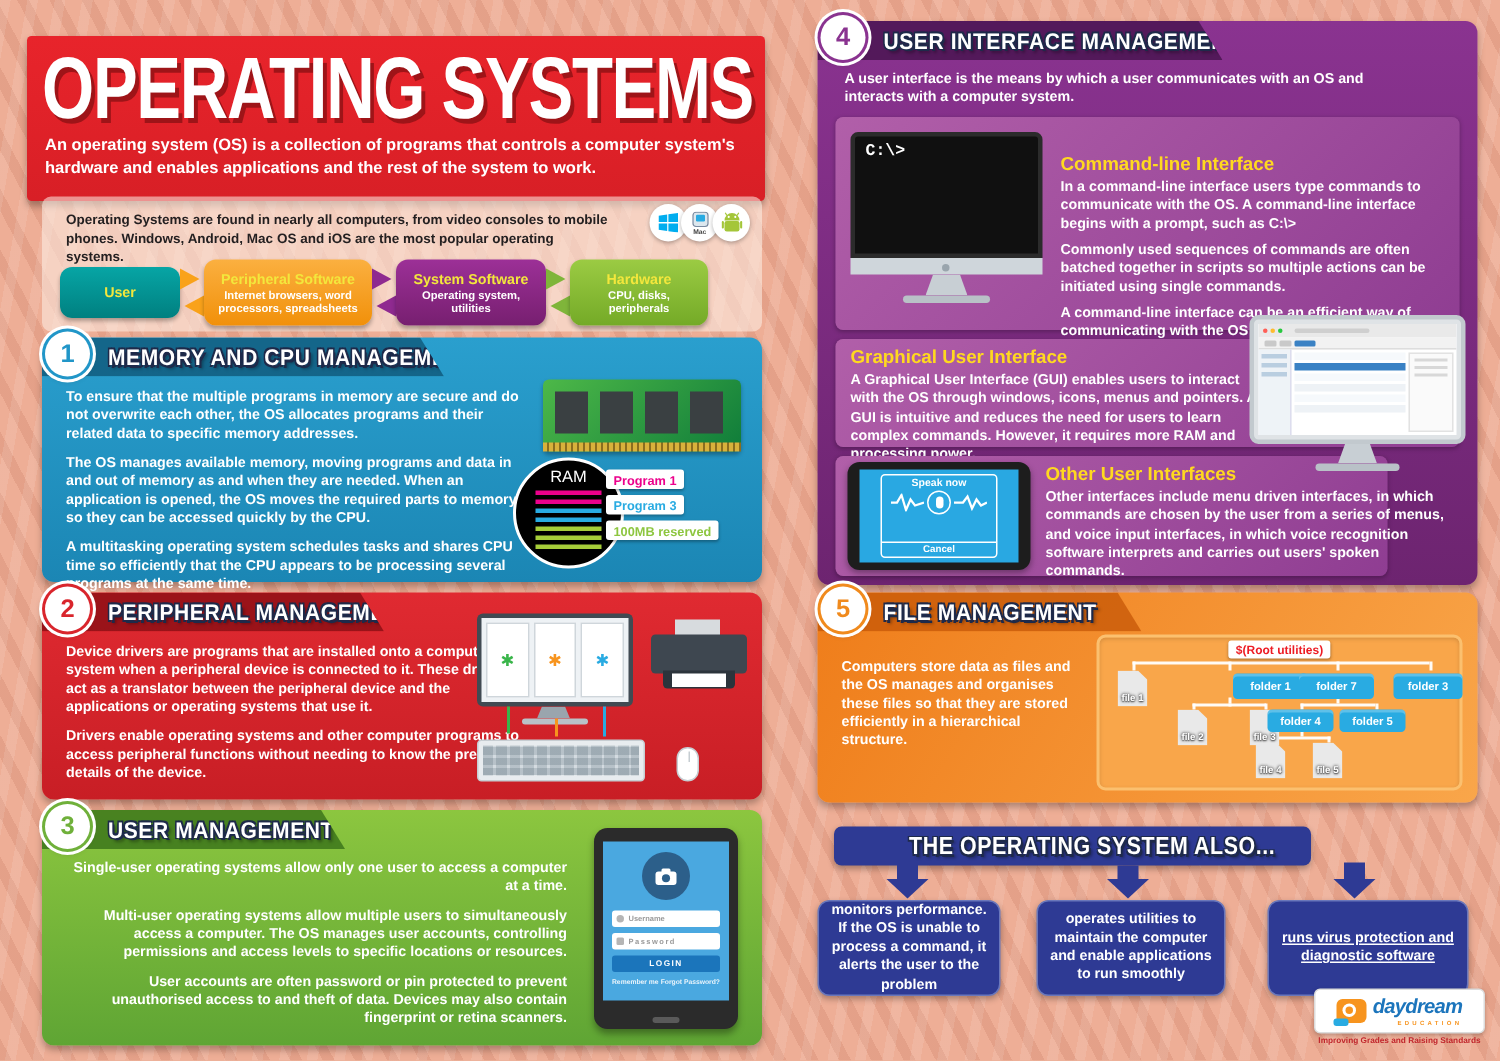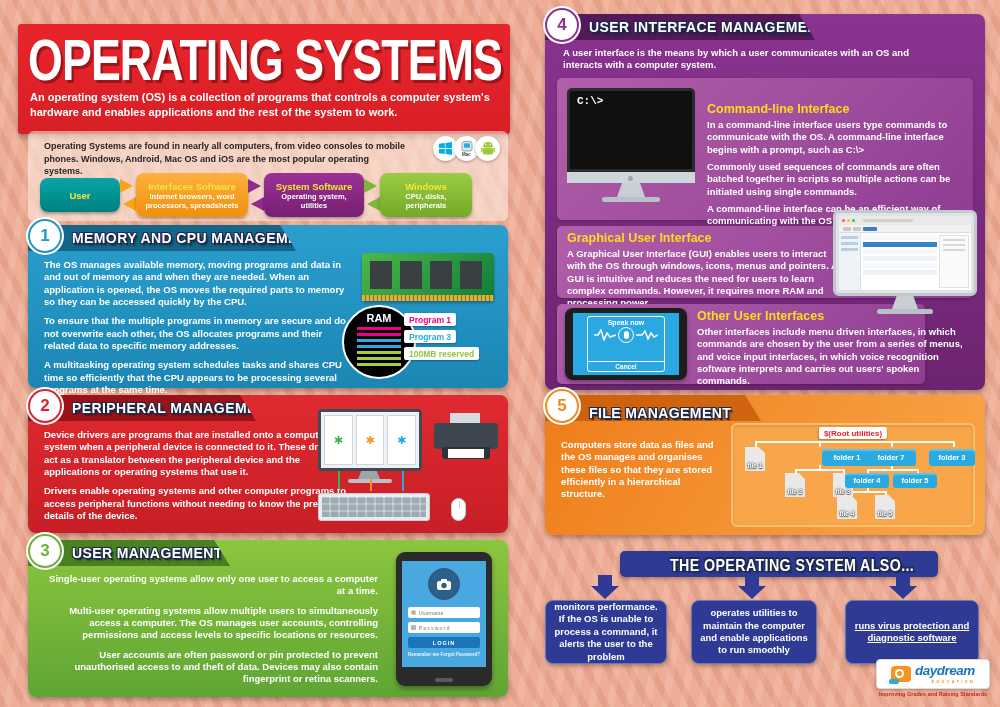--- a/index.html
+++ b/index.html
@@ -98,63 +98,63 @@
 
     <div style="position:absolute;left:12px;top:42px;width:456px;display:flex;align-items:center;">
       <div class="fbox" style="width:80px;height:34px;background:linear-gradient(180deg,#07a5a5,#008080);">
         <span class="ft">User</span>
       </div>
       <div class="conn">
         <div class="tri-r" style="border-left-color:#f9a21a;"></div>
         <div class="tri-l" style="border-right-color:#f9a21a;"></div>
       </div>
       <div class="fbox" style="width:112px;height:44px;background:linear-gradient(180deg,#fbb040,#f1900a);">
-        <span class="ft">Interfaces Software</span>
+        <span class="ft">Peripheral Software</span>
         <span class="fs">Internet browsers, word processors, spreadsheets</span>
       </div>
       <div class="conn">
         <div class="tri-r" style="border-left-color:#8f2a90;"></div>
         <div class="tri-l" style="border-right-color:#8f2a90;"></div>
       </div>
       <div class="fbox" style="width:100px;height:44px;background:linear-gradient(180deg,#9c3097,#771f70);">
         <span class="ft">System Software</span>
         <span class="fs">Operating system, utilities</span>
       </div>
       <div class="conn">
         <div class="tri-r" style="border-left-color:#7fb53a;"></div>
         <div class="tri-l" style="border-right-color:#7fb53a;"></div>
       </div>
       <div class="fbox" style="width:92px;height:44px;background:linear-gradient(180deg,#9bcb43,#74aa27);">
-        <span class="ft">Windows</span>
+        <span class="ft">Hardware</span>
         <span class="fs">CPU, disks, peripherals</span>
       </div>
     </div>
   </div>
 
   <div class="sec" style="left:28px;top:225px;width:480px;height:163px;background:linear-gradient(180deg,#2a9fce,#1b86b4);">
     <div class="badge b1">1</div>
     <div class="tab" style="width:268px;background:rgba(12,80,112,.72);">
       <span class="hl">Memory and CPU Management</span>
     </div>
     <div style="position:absolute;left:16px;top:34px;width:302px;">
+      <p class="para">To ensure that the multiple programs in memory are secure and do not overwrite each other, the OS allocates programs and their related data to specific memory addresses.</p>
       <p class="para">The OS manages available memory, moving programs and data in and out of memory as and when they are needed. When an application is opened, the OS moves the required parts to memory so they can be accessed quickly by the CPU.</p>
-      <p class="para">To ensure that the multiple programs in memory are secure and do not overwrite each other, the OS allocates programs and their related data to specific memory addresses.</p>
       <p class="para">A multitasking operating system schedules tasks and shares CPU time so efficiently that the CPU appears to be processing several programs at the same time.</p>
     </div>
 
     <div style="position:absolute;right:8px;top:28px;width:158px;height:128px;">
       <div style="position:absolute;left:20px;top:0;width:132px;height:48px;border-radius:4px;background:linear-gradient(135deg,#4db848,#0f7c3a);box-shadow:0 2px 3px rgba(0,0,0,.3);">
         <div style="position:absolute;left:8px;top:8px;width:22px;height:28px;background:#3a4042;"></div>
         <div style="position:absolute;left:38px;top:8px;width:22px;height:28px;background:#3a4042;"></div>
         <div style="position:absolute;left:68px;top:8px;width:22px;height:28px;background:#3a4042;"></div>
         <div style="position:absolute;left:98px;top:8px;width:22px;height:28px;background:#3a4042;"></div>
         <div style="position:absolute;left:0;bottom:0;width:100%;height:6px;background:repeating-linear-gradient(90deg,#d9b13b 0 3px,#8a6d1f 3px 4px);"></div>
       </div>
       <div style="position:absolute;left:0;top:52px;width:74px;height:74px;border-radius:50%;background:#000;border:2px solid #fff;z-index:2;display:flex;flex-direction:column;align-items:center;padding-top:5px;">
-        <span style="color:#fff;font-weight:700;font-size:11px;text-align:center;">RAM</span>
+        <span style="color:#fff;font-weight:400;font-size:11px;text-align:center;">RAM</span>
         <div style="width:44px;height:3.5px;background:#ec008c;margin-top:2.5px;"></div>
         <div style="width:44px;height:3.5px;background:#ec008c;margin-top:2.5px;"></div>
         <div style="width:44px;height:3.5px;background:#29abe2;margin-top:2.5px;"></div>
         <div style="width:44px;height:3.5px;background:#29abe2;margin-top:2.5px;"></div>
         <div style="width:44px;height:3.5px;background:#a6ce39;margin-top:2.5px;"></div>
         <div style="width:44px;height:3.5px;background:#a6ce39;margin-top:2.5px;"></div>
         <div style="width:44px;height:3.5px;background:#a6ce39;margin-top:2.5px;"></div>
       </div>
       <div style="position:absolute;left:62px;top:60px;z-index:3;">
         <div class="chip" style="color:#ec008c;margin-bottom:4px;">Program 1</div>
@@ -335,21 +335,21 @@
       </div>
       <div style="position:absolute;left:140px;top:5px;width:266px;">
         <div class="yh">Other User Interfaces</div>
         <p class="para" style="margin-bottom:0;">Other interfaces include menu driven interfaces, in which commands are chosen by the user from a series of menus, and voice input interfaces, in which voice recognition software interprets and carries out users' spoken commands.</p>
       </div>
     </div>
   </div>
 
   <div class="sec" style="left:545px;top:395px;width:440px;height:140px;background:linear-gradient(120deg,#ef7d1a,#f9a64a);">
     <div class="badge b5">5</div>
-    <div class="tab" style="width:216px;background:rgba(198,88,8,.78);align-items:flex-end;">
+    <div class="tab" style="width:216px;background:rgba(198,88,8,.78);">
       <span class="hl">File Management</span>
     </div>
     <p class="para" style="position:absolute;left:16px;top:44px;width:160px;">Computers store data as files and the OS manages and organises these files so that they are stored efficiently in a hierarchical structure.</p>
 
     <div style="position:absolute;left:186px;top:28px;width:244px;height:104px;background:#f9a64a;border:2px solid #fbc06f;border-radius:6px;box-shadow:inset 0 1px 3px rgba(0,0,0,.15);">
       <div class="chip" style="position:absolute;left:50%;transform:translateX(-50%);top:2px;color:#ed1c24;font-size:8px;z-index:2;">$(Root utilities)</div>
 
       <div class="tl" style="left:22px;top:16px;width:198px;height:1.5px;"></div>
       <div class="tl" style="left:22px;top:16px;width:1.5px;height:6px;"></div>
       <div class="tl" style="left:86px;top:16px;width:1.5px;height:6px;"></div>
@@ -388,21 +388,21 @@
 
       <div class="file" style="left:104px;top:70px;">
         <span class="flab">file 4</span>
       </div>
       <div class="file" style="left:142px;top:70px;">
         <span class="flab">file 5</span>
       </div>
     </div>
   </div>
 
-  <div style="position:absolute;left:620px;top:551px;width:318px;height:26px;background:#2e3a94;border-radius:5px;display:flex;align-items:center;justify-content:center;box-shadow:0 2px 4px rgba(0,0,0,.3);padding-left:40px;">
+  <div style="position:absolute;left:556px;top:551px;width:318px;height:26px;background:#2e3a94;border-radius:5px;display:flex;align-items:center;justify-content:center;box-shadow:0 2px 4px rgba(0,0,0,.3);padding-left:40px;">
     <span class="hl" style="font-size:15px;transform:scale(.95,1.1);">The Operating System also...</span>
   </div>
   <div class="stem" style="left:598px;top:575px;height:12px;"></div>
   <div class="head" style="left:591px;top:586px;"></div>
   <div class="stem" style="left:745px;top:577px;height:10px;"></div>
   <div class="head" style="left:738px;top:586px;"></div>
   <div class="stem" style="left:896px;top:575px;height:12px;"></div>
   <div class="head" style="left:889px;top:586px;"></div>
 
   <div class="navybox" style="left:545px;top:600px;width:122px;height:64px;">monitors performance. If the OS is unable to process a command, it alerts the user to the problem</div>

